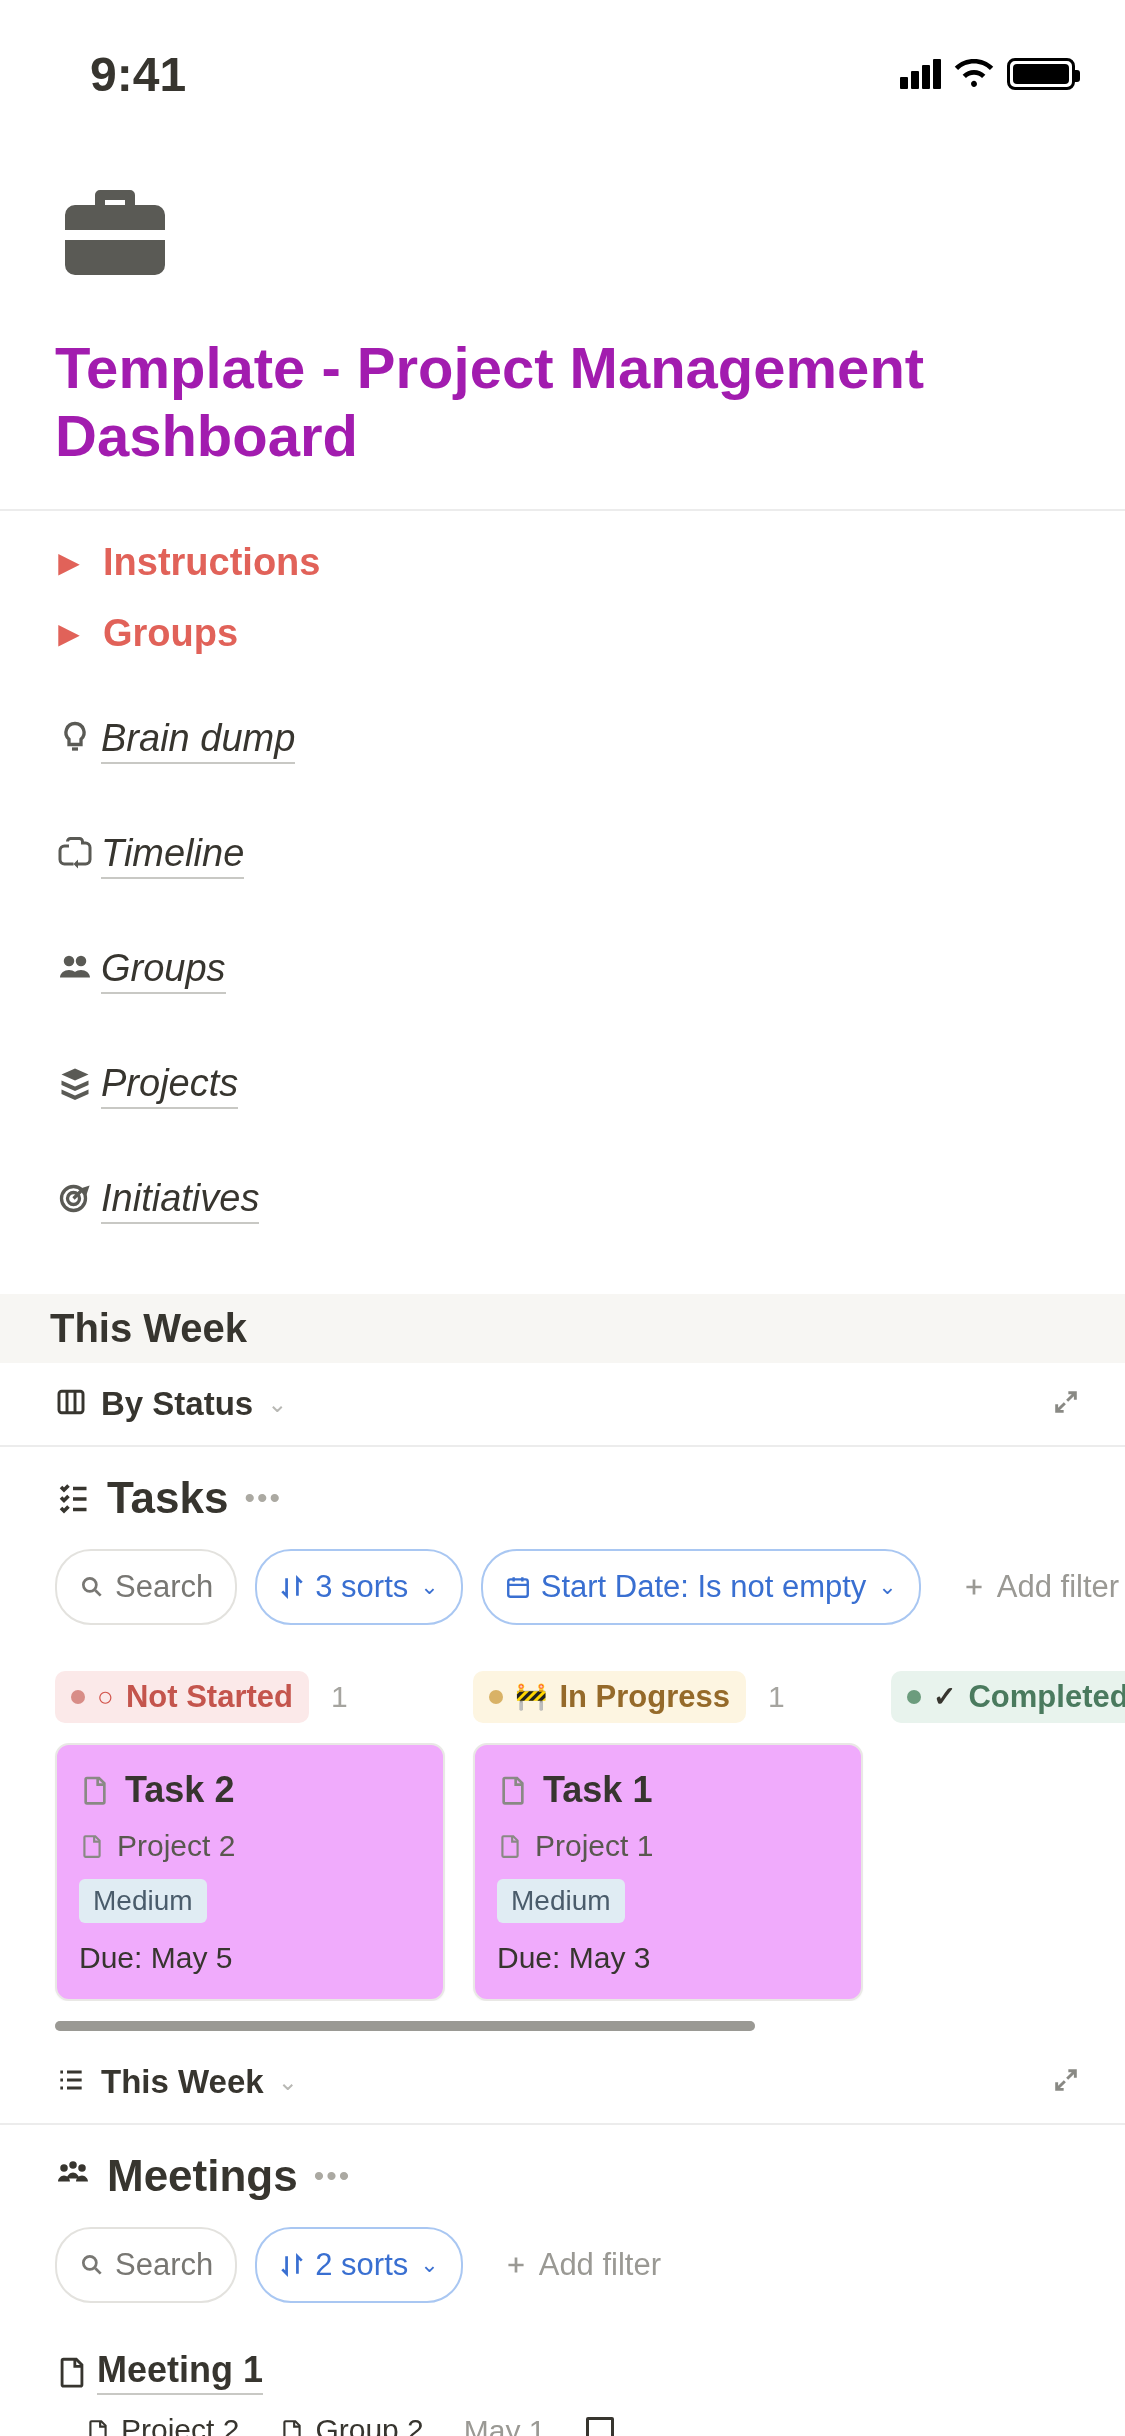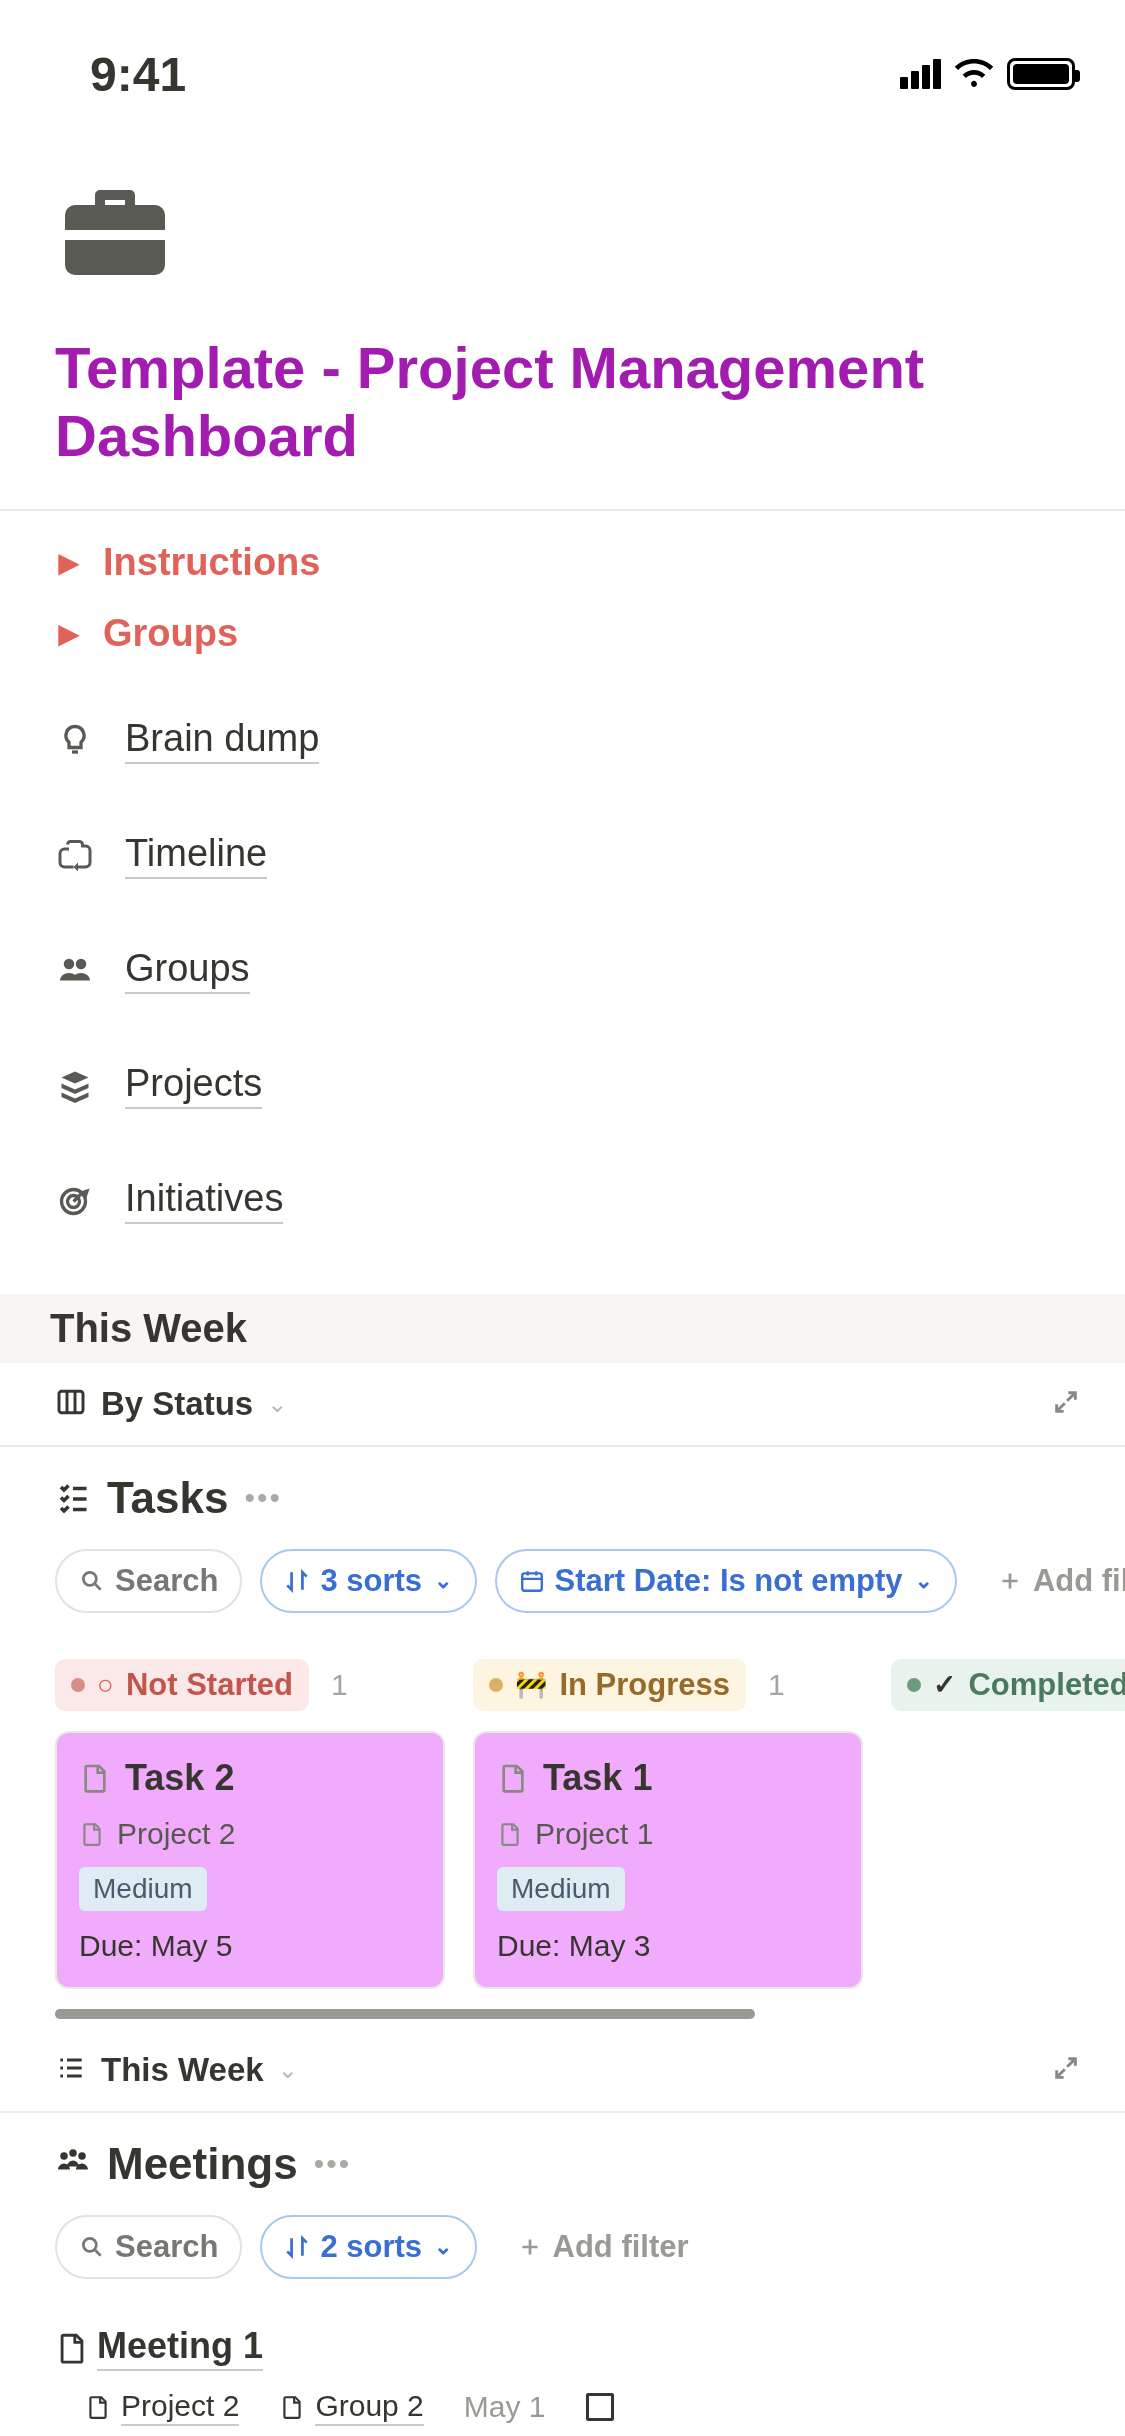--- a/index.html
+++ b/index.html
@@ -30,21 +30,21 @@
 hr.divider { border: none; border-top: 2px solid #ececec; margin: 18px 0 0; }
 
 
 .toggle-list { padding: 16px 55px 0; }
 .toggle-item { display: flex; align-items: center; gap: 20px; padding: 14px 0; }
 .toggle-caret { color: #e16259; font-size: 28px; width: 28px; text-align: center; }
 .toggle-label { color: #e16259; font-size: 38px; font-weight: 600; }
 
 
 .link-list { padding: 20px 55px 0; }
-.link-item { display: flex; align-items: center; gap: 30px; padding: 28px 0 40px; }
+.link-item { display: flex; align-items: flex-start; gap: 6px; padding: 28px 0 40px; font-style: italic; }
 .link-icon { width: 40px; height: 40px; display: flex; align-items: center; justify-content: center; color: #5a5a55; flex-shrink: 0; }
 .link-icon svg { width: 36px; height: 36px; }
 .link-label { font-size: 38px; font-weight: 500; color: #37352f; border-bottom: 2px solid #c8c8c4; padding-bottom: 2px; }
 
 
 .section-header { background: #f7f6f3; padding: 12px 50px 12px; margin-top: 30px; }
 .section-header h2 { font-size: 40px; font-weight: 700; color: #37352f; }
 
 
 .view-bar { display: flex; align-items: center; justify-content: space-between; padding: 22px 45px 22px 55px; border-bottom: 2px solid #ececec; }
@@ -55,21 +55,21 @@
 .expand-icon svg { width: 28px; height: 28px; stroke: #898984; }
 
 
 .db-title-row { display: flex; align-items: center; gap: 16px; padding: 26px 55px 16px; }
 .db-title-icon svg { width: 36px; height: 36px; }
 .db-title { font-size: 44px; font-weight: 800; }
 .db-more { color: #aba9a2; font-size: 30px; letter-spacing: 2px; }
 
 
 .filter-row { display: flex; align-items: center; gap: 18px; padding: 10px 55px 26px; flex-wrap: nowrap; }
-.pill { display: flex; align-items: center; gap: 10px; border-radius: 36px; padding: 12px 22px; font-size: 31px; font-weight: 700; white-space: nowrap; }
+.pill { display: flex; align-items: center; gap: 10px; border-radius: 36px; padding: 18px 22px; font-size: 31px; font-weight: 400; white-space: nowrap; }
 .pill-search { border: 2px solid #e3e2de; color: #787773; }
 .pill-blue { border: 2px solid #a9c7f2; color: #396fd1; }
 .pill-add { color: #9a9994; }
 .pill svg { width: 26px; height: 26px; flex-shrink: 0; }
 .pill .chev { font-size: 22px; margin-left: 2px; }
 
 
 .kanban { display: flex; gap: 28px; padding: 20px 0 0 55px; overflow: hidden; position: relative; }
 .lane { width: 390px; flex-shrink: 0; }
 .lane-header { display: flex; align-items: center; gap: 12px; margin-bottom: 20px; }

